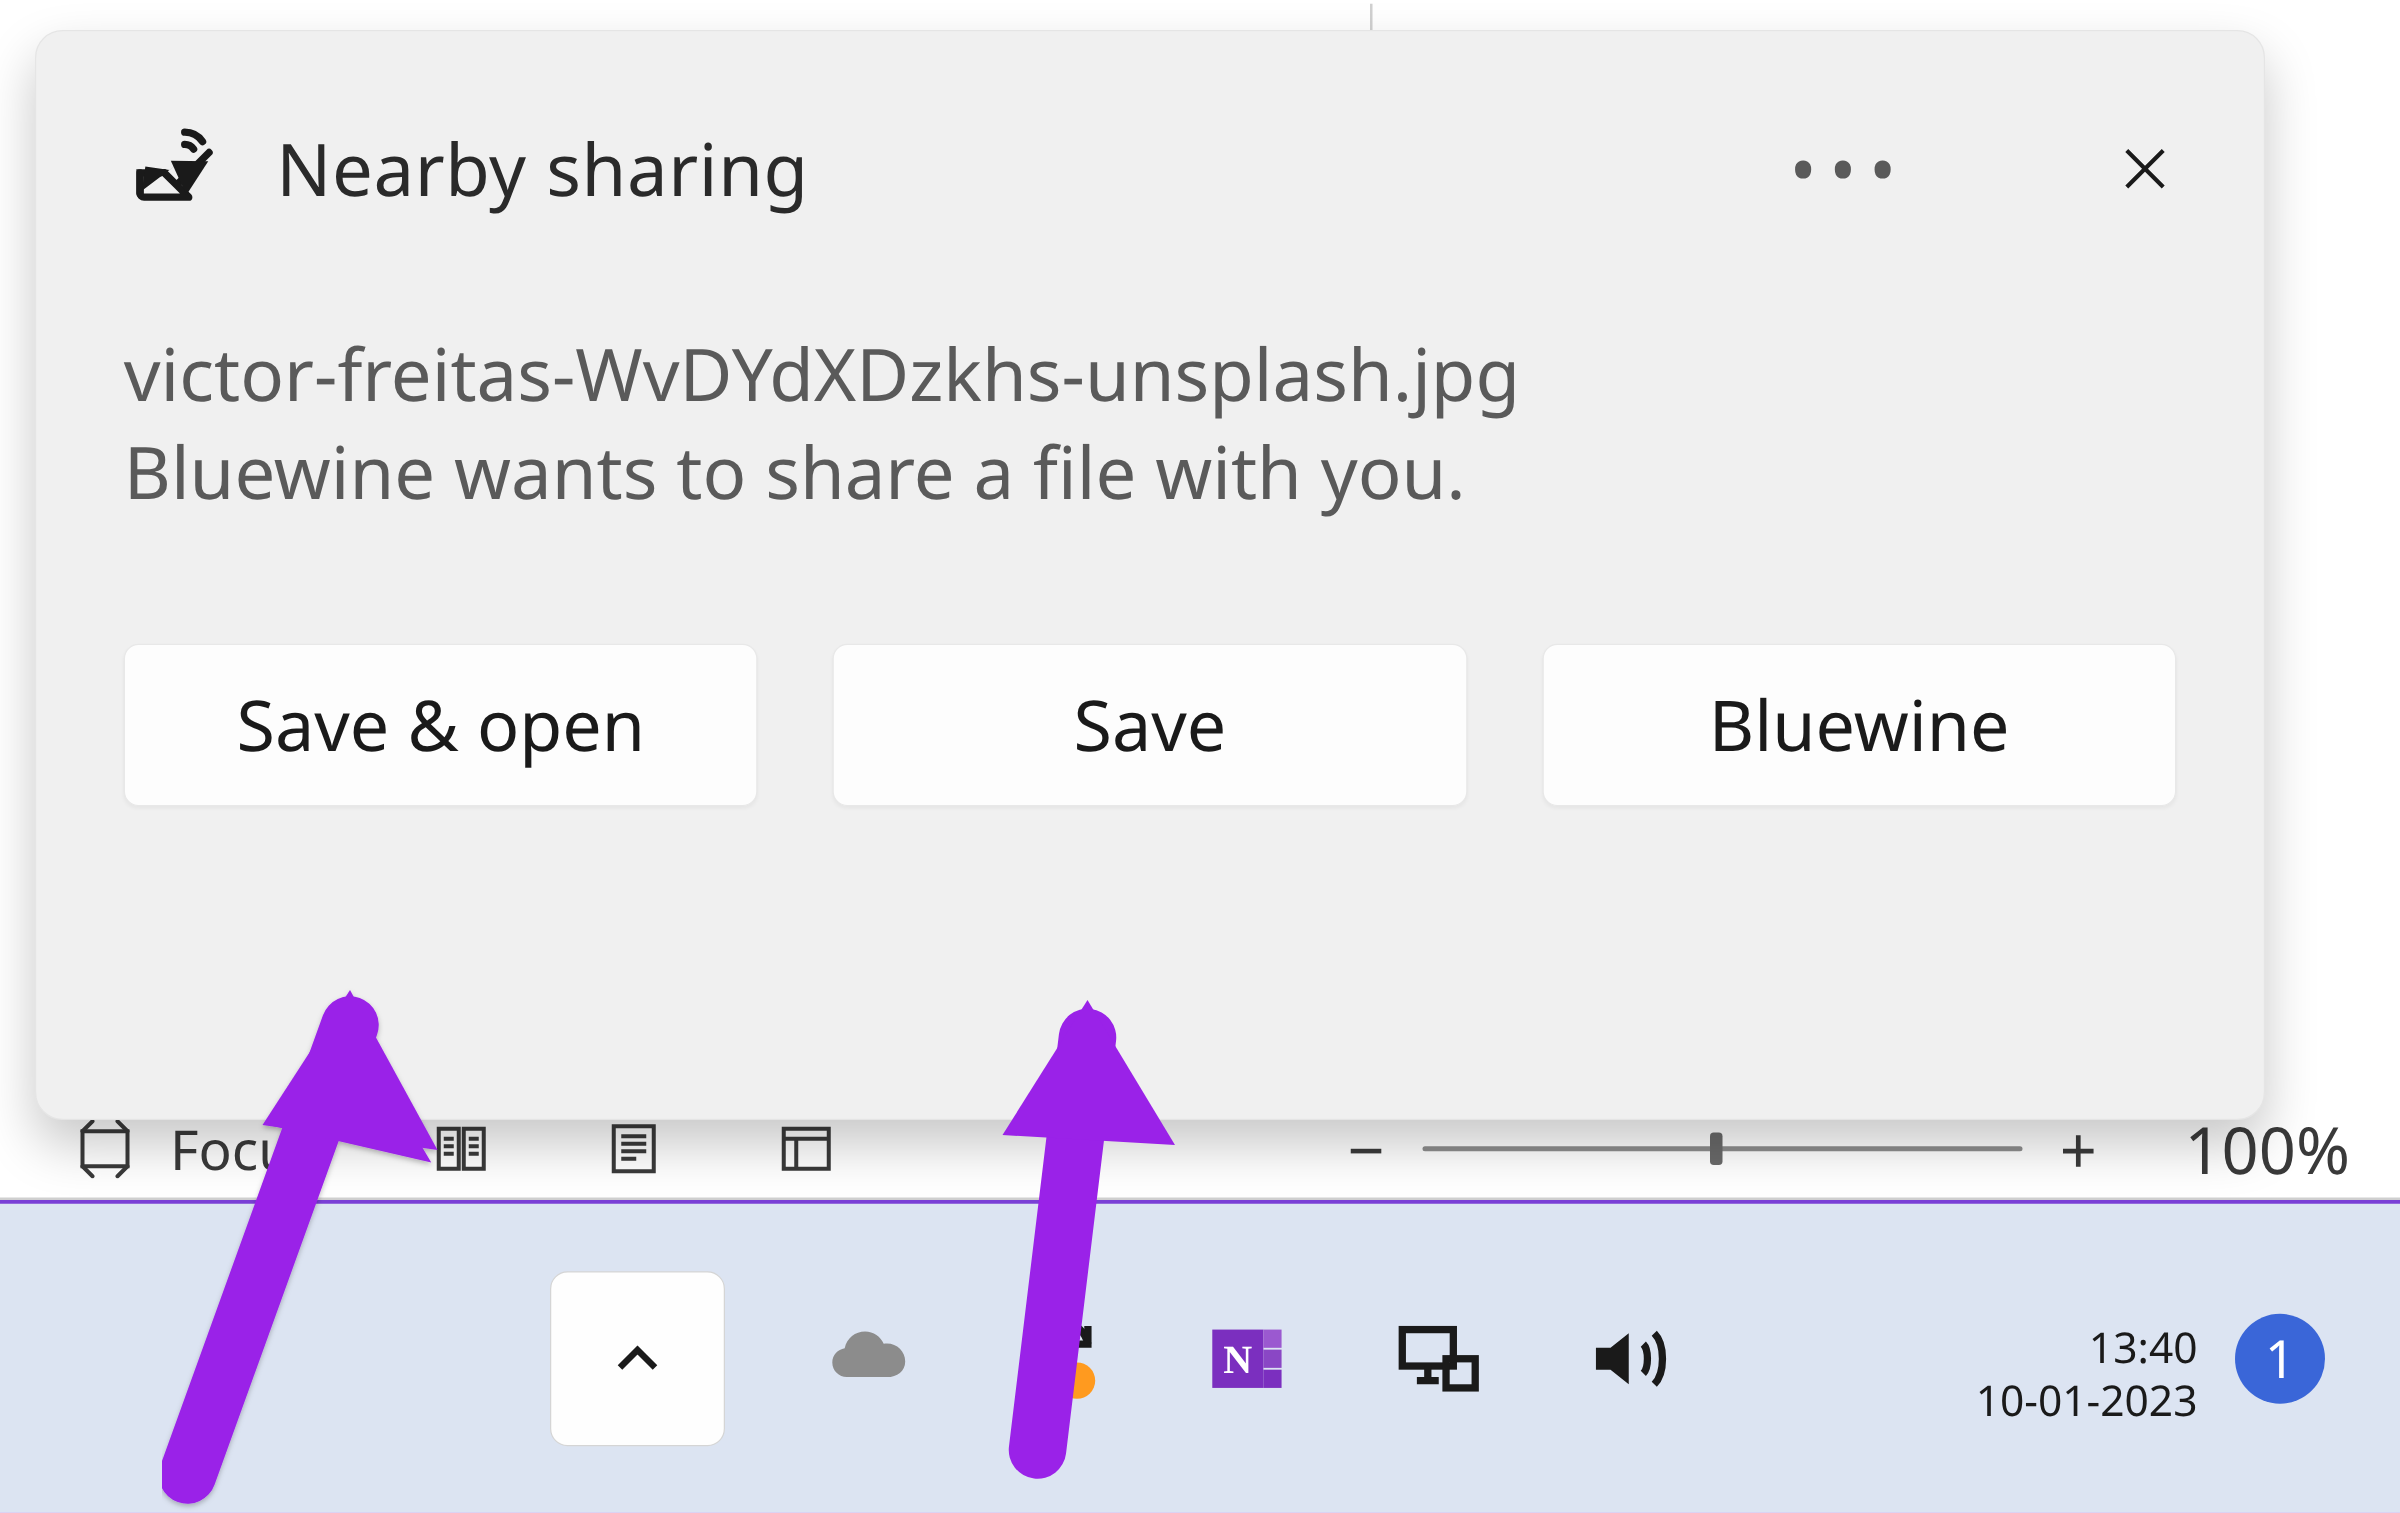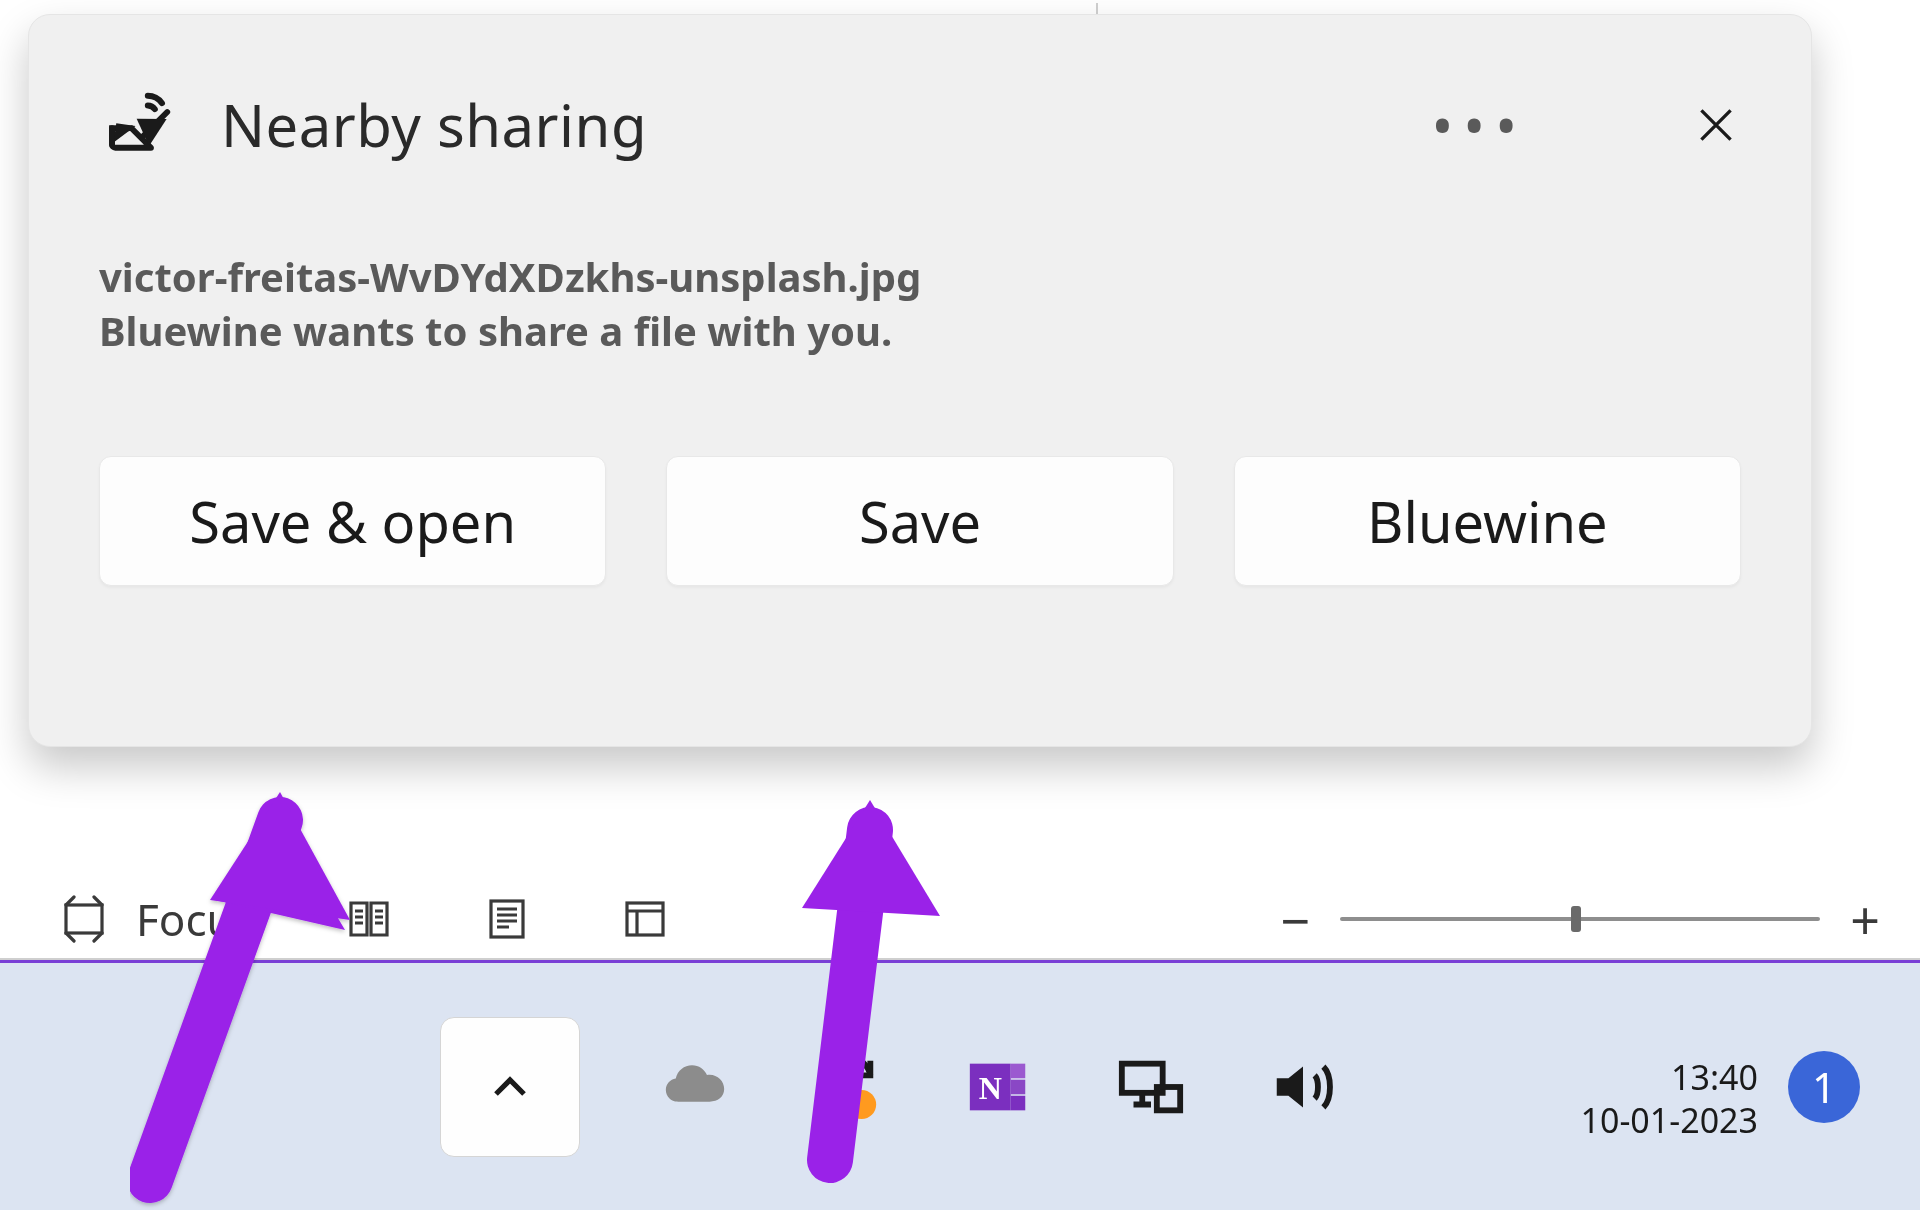--- a/index.html
+++ b/index.html
@@ -131,23 +131,23 @@
     background: var(--blue-badge);
     color: #fff;
     font-size: 42px;
     display: flex; align-items: center; justify-content: center;
     margin-right: 10px;
   }
 
   .notification {
     position: absolute;
     left: 28px;
-    top: 14px;
+    top: 24px;
     width: 1784px;
-    height: 733px;
+    height: 872px;
     background: var(--notif-bg);
     border: 1px solid var(--notif-border);
     border-radius: 22px;
     box-shadow: 0 20px 42px rgba(0,0,0,0.22);
     padding: 70px 70px 60px 70px;
   }
 
   .notif-header {
     display: flex;
     align-items: center;
@@ -163,24 +163,23 @@
   .notif-header-spacer { flex: 1; }
   .more-dots { font-size: 58px; color: #5a5a5a; letter-spacing: 10px; }
   .close-x { margin-left: 120px; }
 
   .notif-body-title {
     font-size: 66px;
     color: #1a1a1a;
     margin-bottom: 14px;
   }
   .notif-body-line {
-    font-size: 40px;
+    font-size: 58px;
     color: var(--text-gray);
     line-height: 1.35;
-    font-weight: bold;
   }
 
   .notif-buttons {
     display: flex;
     gap: 60px;
     margin-top: 98px;
   }
   .notif-btn {
     flex: 1;
     height: 130px;
@@ -227,20 +226,21 @@
       <rect x="3" y="4" width="18" height="16"></rect>
       <path d="M3 8h18M8 8v12"></path>
     </svg>
 
   <div class="zoom-group">
     <span class="zoom-btn">−</span>
     <div class="zoom-track">
         <div class="zoom-thumb"></div>
       </div>
     <span class="zoom-btn">+</span>
+    <span style="font-size:52px;margin-left:40px">100%</span>
   </div>
 </div>
 
 <div class="taskbar">
   <div class="tray-chevron-box">
     <svg viewBox="0 0 24 24" width="56" height="56" stroke="#1a1a1a" fill="none" stroke-width="2.2">
         <path d="M6 15l6-6 6 6"></path>
       </svg>
   </div>
   <div class="tray-icon-row">

